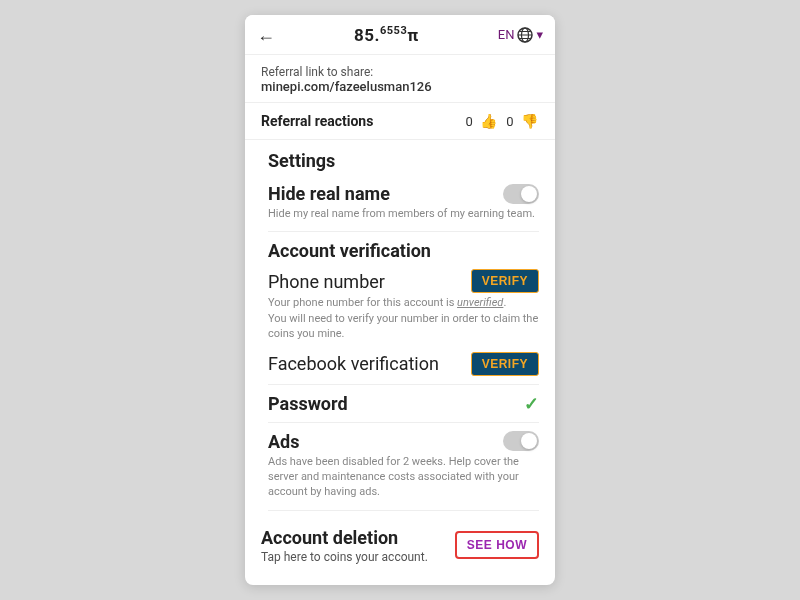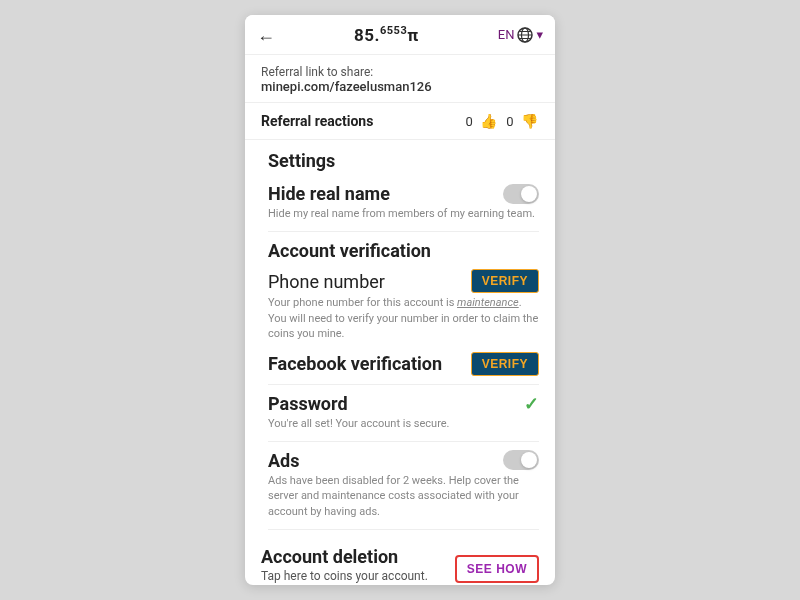--- a/index.html
+++ b/index.html
@@ -177,21 +177,21 @@
       color: #4caf50;
       font-size: 18px;
       font-weight: bold;
     }
     
     .deletion-section {
       padding: 8px 16px;
     }
     .deletion-row {
       display: flex;
-      align-items: flex-end;
+      align-items: center;
       justify-content: space-between;
     }
     .see-how-btn {
       border: 2px solid #e53935;
       color: #9c27b0;
       background: #fff;
       padding: 5px 10px;
       font-size: 12px;
       font-weight: bold;
       border-radius: 4px;
@@ -264,37 +264,36 @@
       <div class="divider"></div>
 
       <div>
         <div class="setting-name" style="margin-bottom:8px;">Account verification</div>
 
         <div class="setting-row">
           <span class="setting-name" style="font-weight:normal;">Phone number</span>
           <button class="verify-btn">VERIFY</button>
         </div>
         <div class="setting-desc">
-          <span>Your phone number for this account is </span><span class="unverified-text">maintenance</span><span>.</span><br>
+          <span>Your phone number for this account is </span><span class="unverified-text">unverified</span><span>.</span><br>
           <span>You will need to verify your number in order to claim the coins you mine.</span>
         </div>
 
         <div class="setting-row">
-          <span class="setting-name" style="font-weight:bold;text-align:right;">Facebook verification</span>
+          <span class="setting-name" style="font-weight:normal;text-align:right;">Facebook verification</span>
           <button class="verify-btn">VERIFY</button>
         </div>
       </div>
 
       <div class="divider"></div>
 
       <div class="setting-row">
         <span class="setting-name">Password</span>
         <span class="checkmark">✓</span>
       </div>
-      <div class="setting-desc">You're all set! Your account is secure.</div>
 
       <div class="divider"></div>
 
       <div class="setting-row">
         <span class="setting-name">Ads</span>
         <div class="toggle">
           <div class="toggle-knob"></div>
         </div>
       </div>
       <div class="setting-desc">Ads have been disabled for 2 weeks. Help cover the server and maintenance costs associated with your account by having ads.</div>

